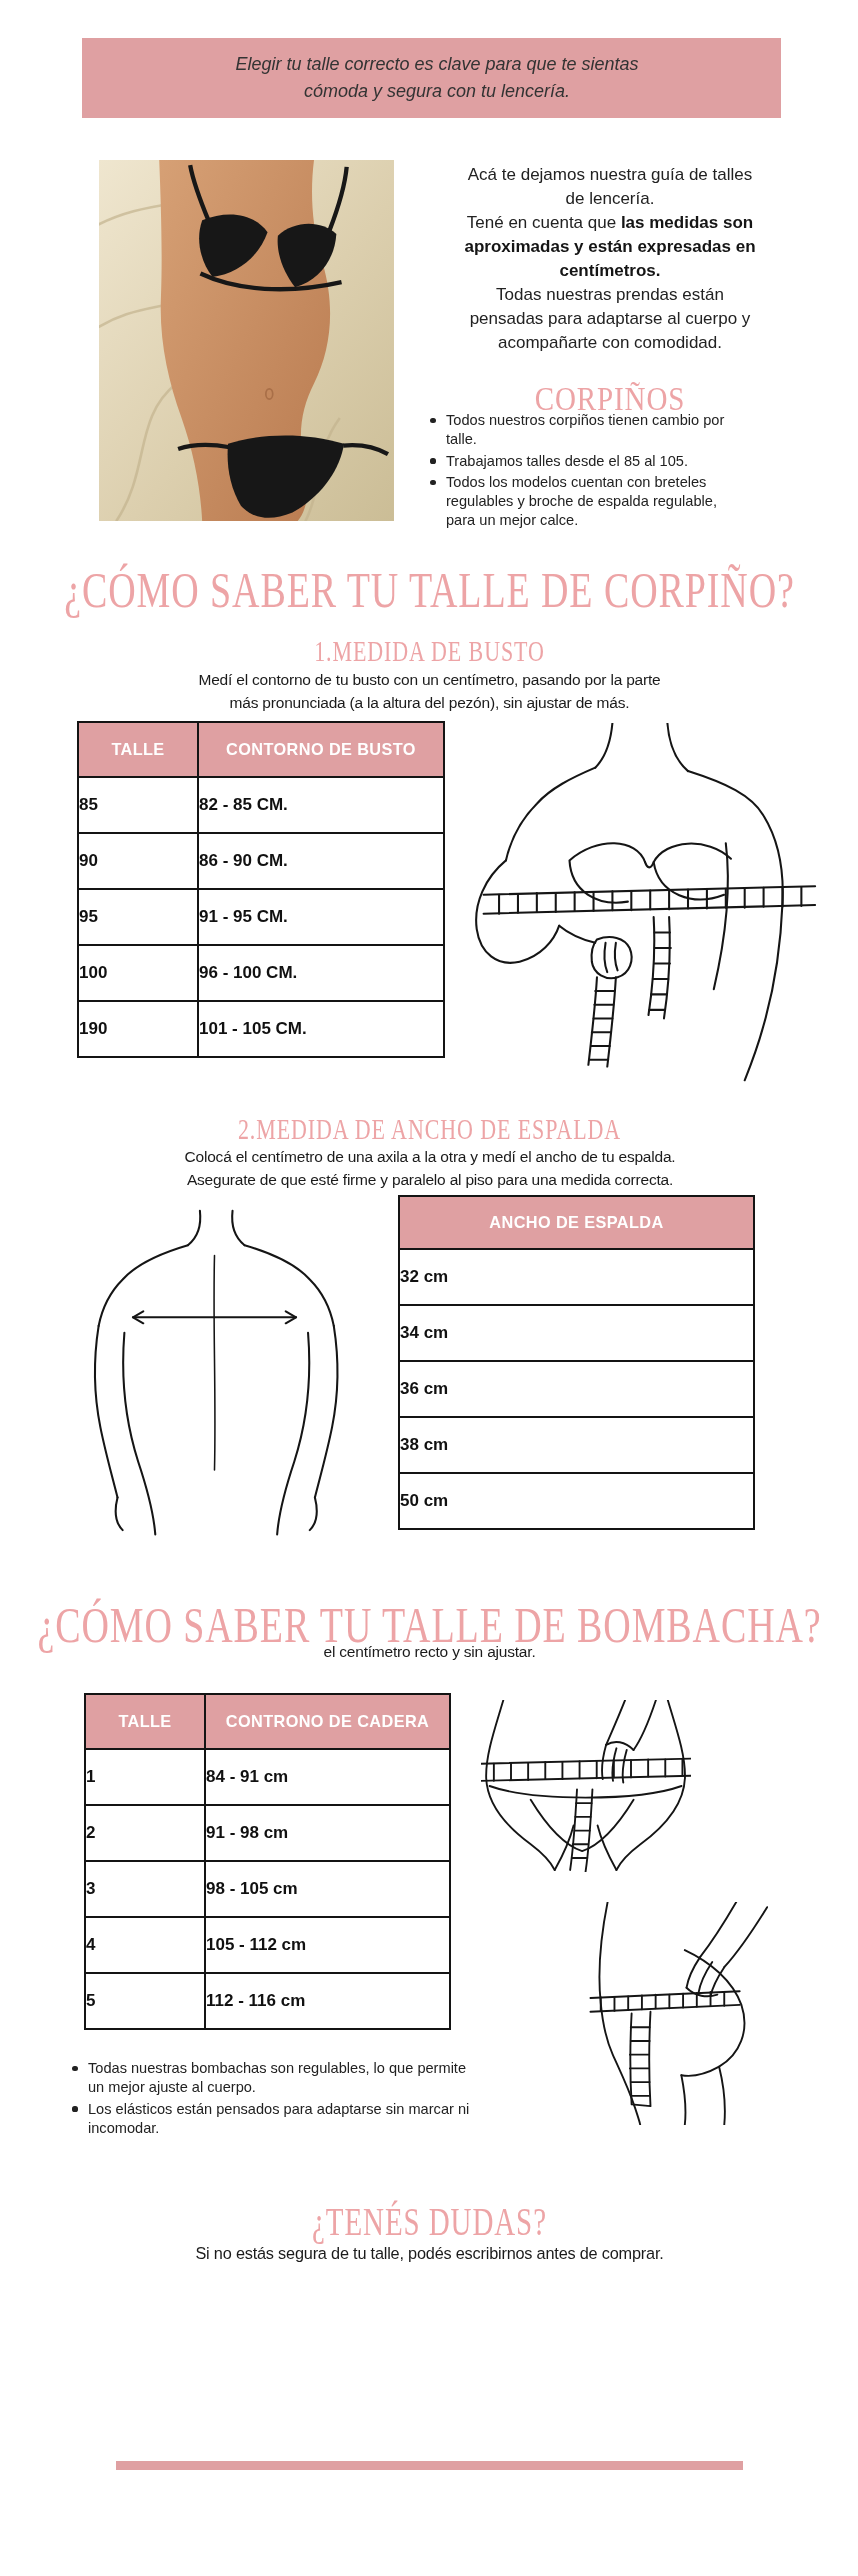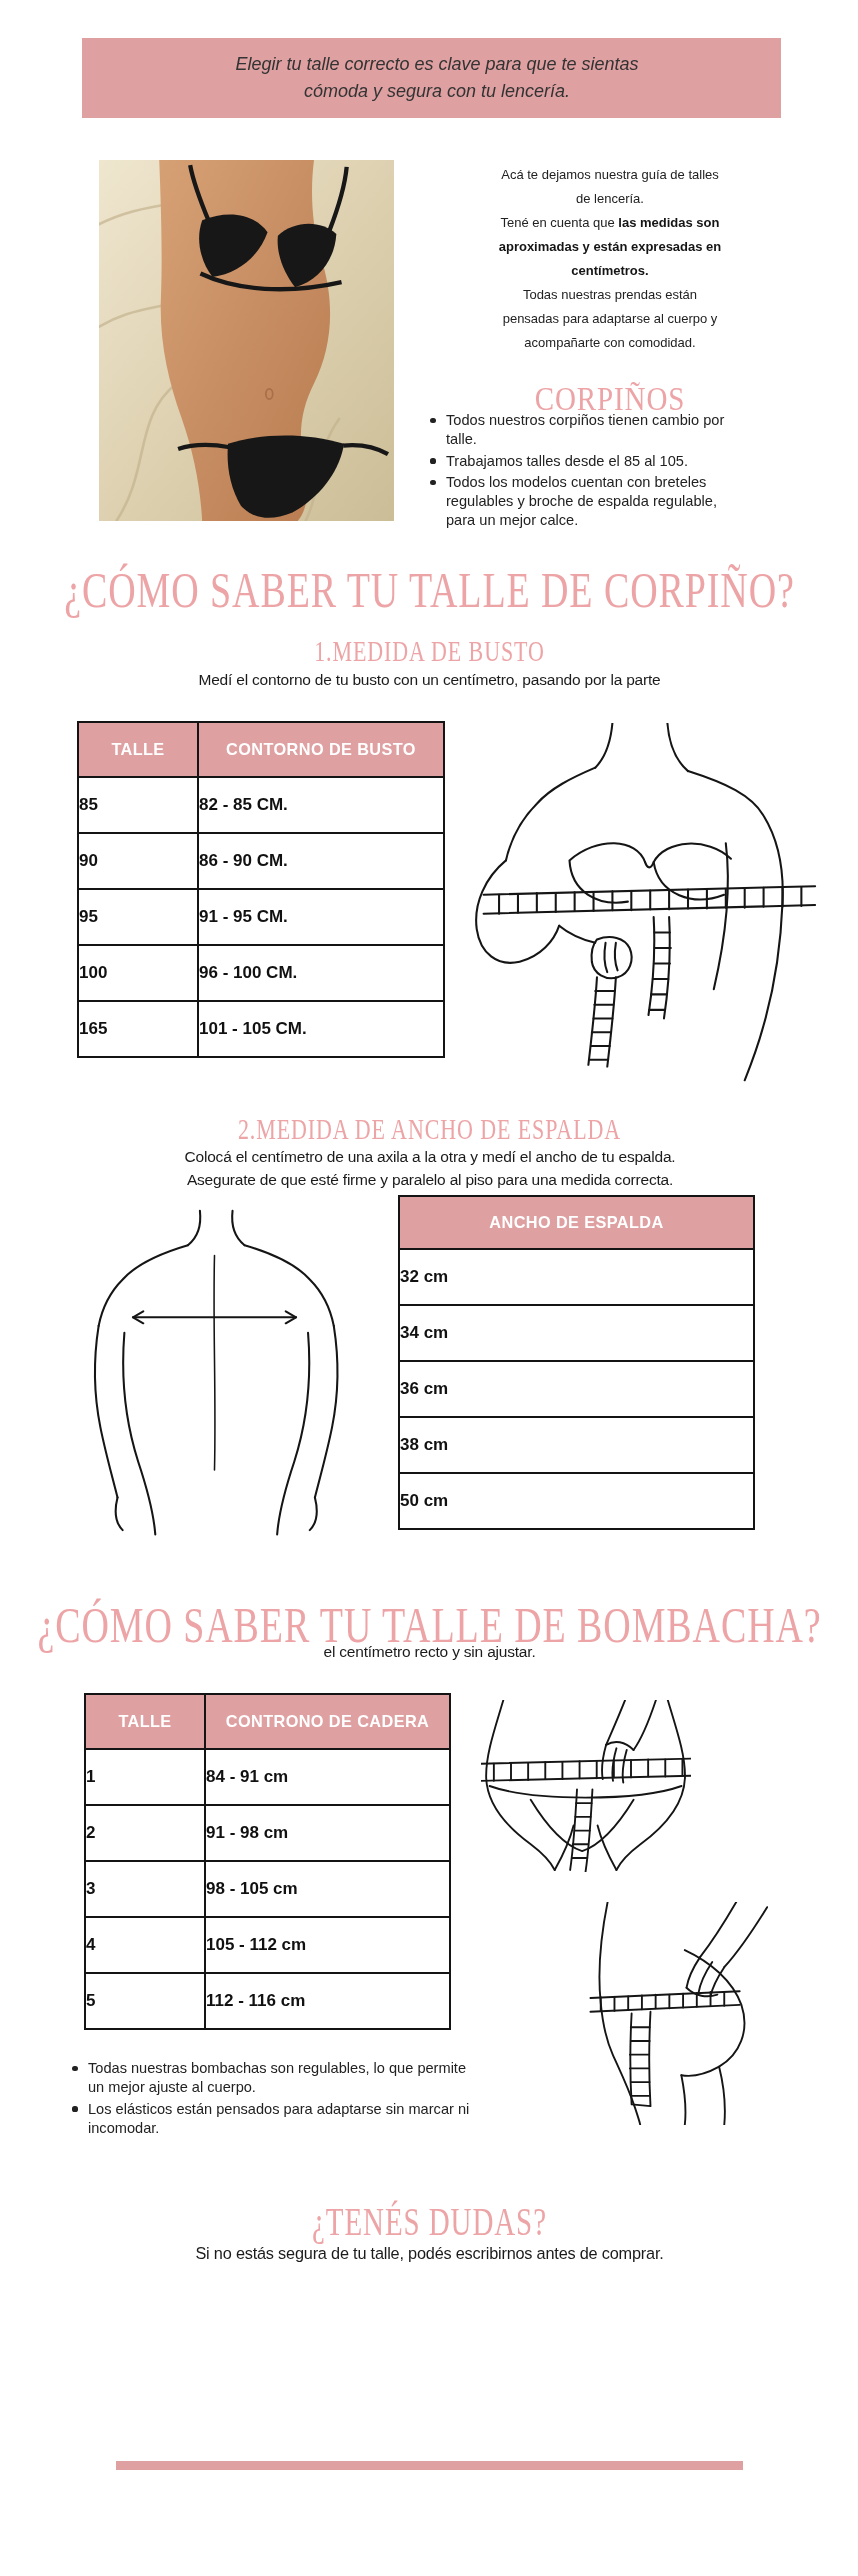--- a/index.html
+++ b/index.html
@@ -15,21 +15,21 @@
   
   .banner{position:absolute;left:82px;top:38px;width:699px;height:80px;background:var(--rose);
     display:flex;flex-direction:column;justify-content:center;text-align:center;
     font-style:italic;font-weight:500;font-size:18px;line-height:27px;color:#333;padding-left:11px;}
 
   
   .photo{position:absolute;left:99px;top:160px;width:295px;height:361px;overflow:hidden;}
 
   
   .intro{position:absolute;left:402px;top:163px;width:416px;text-align:center;
-    font-size:13px;line-height:24px;color:#222;}
+    font-size:17px;line-height:24px;color:#222;}
   .intro b{font-weight:700;color:#151515;}
 
   .serif{font-family:"Liberation Serif",serif;font-weight:400;color:var(--pink);
     text-align:center;letter-spacing:0.9px;}
   .corpinos-title{position:absolute;left:402px;top:380px;width:416px;font-size:29px;
     transform:scaleY(1.15);transform-origin:center top;}
   .h1{position:absolute;left:0;top:560px;width:859px;font-size:38px;
     transform:scaleY(1.35);transform-origin:center top;}
   .h1-b{top:1595px;}
   .step-title{position:absolute;left:0;width:859px;font-size:22px;
@@ -124,20 +124,21 @@
     <li>Todos nuestros corpiños tienen cambio por talle.</li>
     <li>Trabajamos talles desde el 85 al 105.</li>
     <li>Todos los modelos cuentan con breteles regulables y broche de espalda regulable, para un mejor calce.</li>
   </ul>
 
   <div class="serif h1">¿CÓMO SABER TU TALLE DE CORPIÑO?</div>
 
   <div class="serif step-title" style="top:635px">1.MEDIDA DE BUSTO</div>
   <div class="desc desc1">
     <div>Medí el contorno de tu busto con un centímetro, pasando por la parte</div>
+    <div>más pronunciada (a la altura del pezón), sin ajustar de más.</div>
   </div>
 
   <table class="sizetable t1">
     <tbody>
         <tr>
       <th class="c1">TALLE</th>
       <th>CONTORNO DE BUSTO</th>
     </tr>
     <tr>
           <td>85</td>
@@ -149,21 +150,21 @@
         </tr>
     <tr>
           <td>95</td>
           <td>91 - 95 CM.</td>
         </tr>
     <tr>
           <td>100</td>
           <td>96 - 100 CM.</td>
         </tr>
     <tr>
-          <td>165</td>
+          <td>190</td>
           <td>101 - 105 CM.</td>
         </tr>
   </tbody>
     </table>
 
   <div class="illus bust-illus">
     <svg viewBox="0 0 420 418" fill="none" stroke="#151515" stroke-width="2.4" stroke-linecap="round" stroke-linejoin="round">
       <path d="M168,0 C166,22 160,40 148,52"></path>
       <path d="M232,0 C234,26 242,44 256,56"></path>
       <path d="M256,56 C300,70 330,84 344,108 C360,134 368,170 366,210 C364,260 356,310 344,352 C338,374 330,396 322,416"></path>

